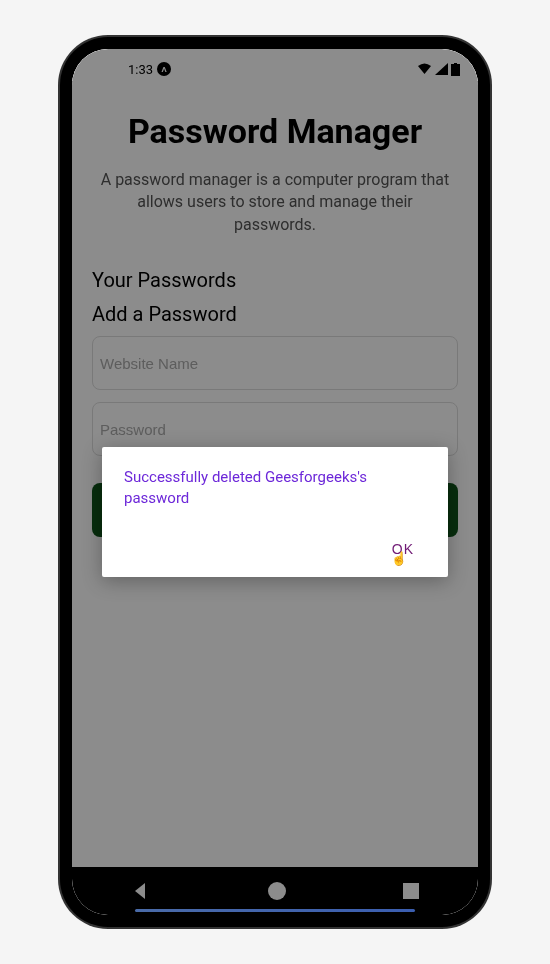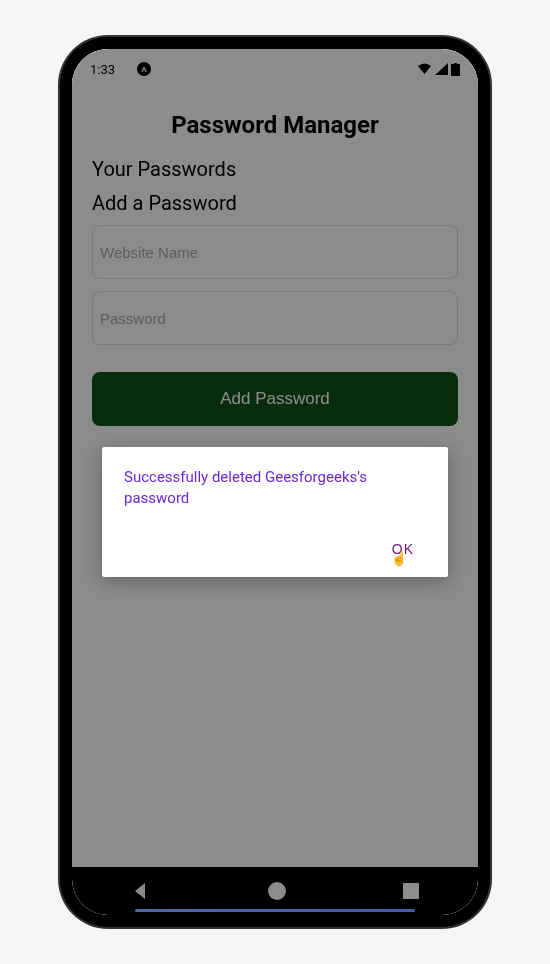--- a/index.html
+++ b/index.html
@@ -70,22 +70,23 @@
       display: flex;
       justify-content: space-between;
       align-items: center;
       padding: 0 18px;
       padding-top: 8px;
     }
     
     .status-left {
       display: flex;
       align-items: center;
-      gap: 22px;
+      gap: 4px;
       font-size: 13px;
+      margin-left: 38px;
     }
     
     .status-right {
       display: flex;
       align-items: center;
       gap: 3px;
     }
     
     .app-icon-small {
       width: 14px;
@@ -98,21 +99,21 @@
       color: #fff;
       font-size: 8px;
       font-weight: bold;
     }
     
     .app-content {
       padding: 20px;
     }
     
     .page-title {
-      font-size: 24px;
+      font-size: 34px;
       font-weight: 700;
       text-align: center;
       margin-top: 10px;
       margin-bottom: 18px;
     }
     
     .page-subtitle {
       font-size: 16px;
       color: #555;
       text-align: center;
@@ -289,20 +290,21 @@
           </svg>
         <svg width="9" height="13" viewBox="0 0 9 13">
             <rect x="0" y="1" width="9" height="12" fill="#000"></rect>
             <rect x="3" y="0" width="3" height="2" fill="#000"></rect>
           </svg>
       </div>
     </div>
 
     <div class="app-content">
       <h1 class="page-title">Password Manager</h1>
+      <p class="page-subtitle">A password manager is a computer program that allows users to store and manage their passwords.</p>
       
       <h2 class="section-heading">Your Passwords</h2>
       
       <h2 class="section-heading">Add a Password</h2>
       
       <input class="text-input" type="text" placeholder="Website Name" style="">
       <input class="text-input" type="password" placeholder="Password" style="">
       
       <button class="add-button">Add Password</button>
     </div>

